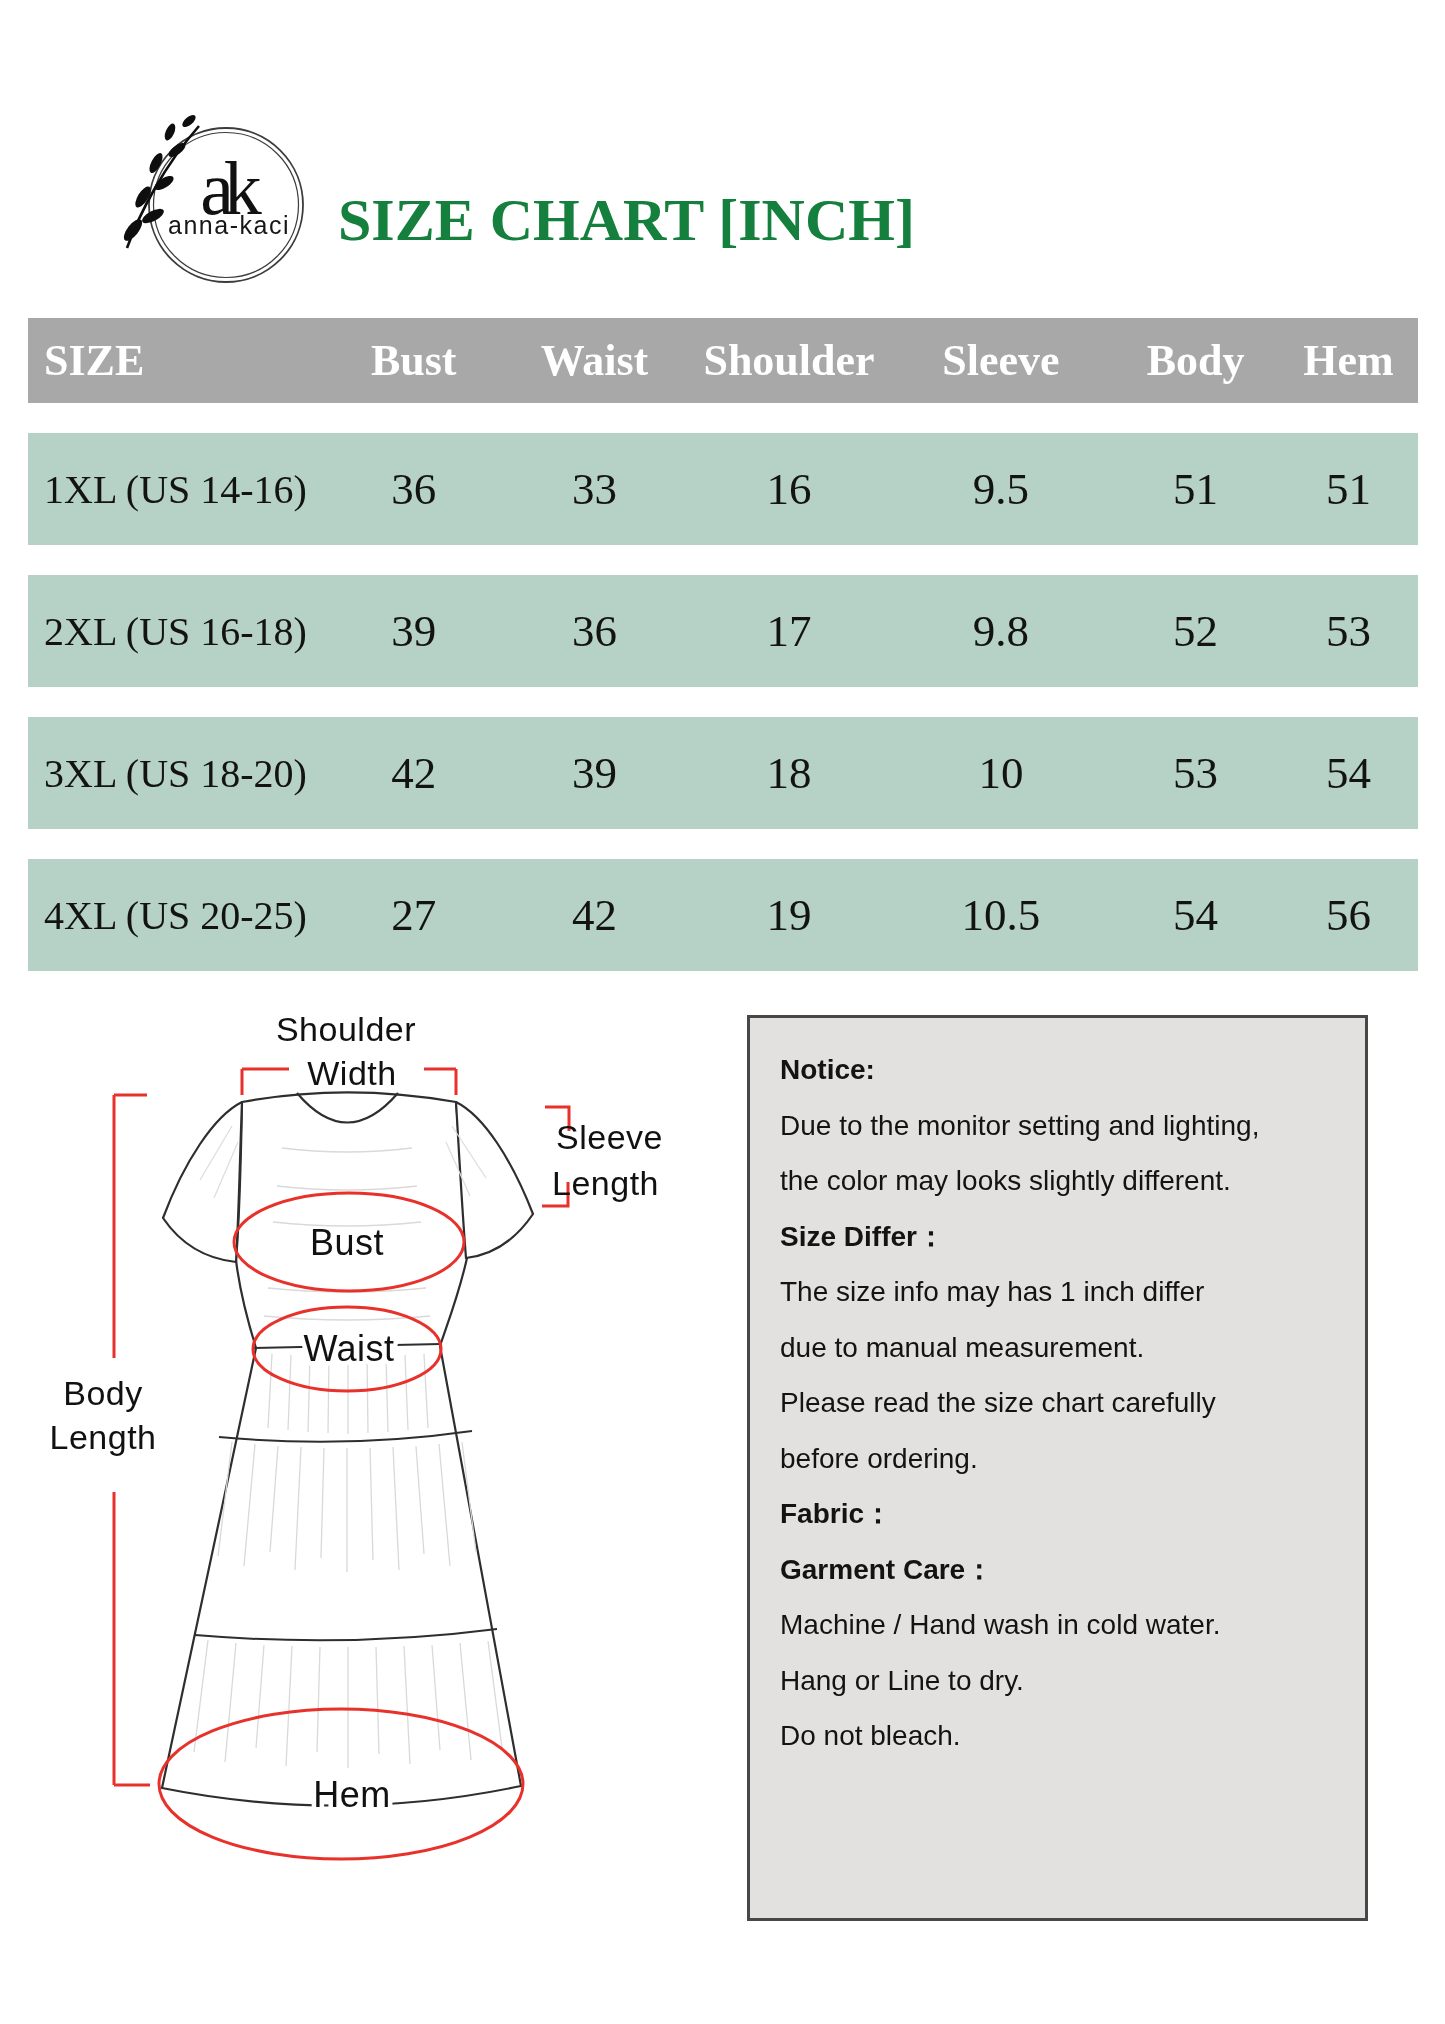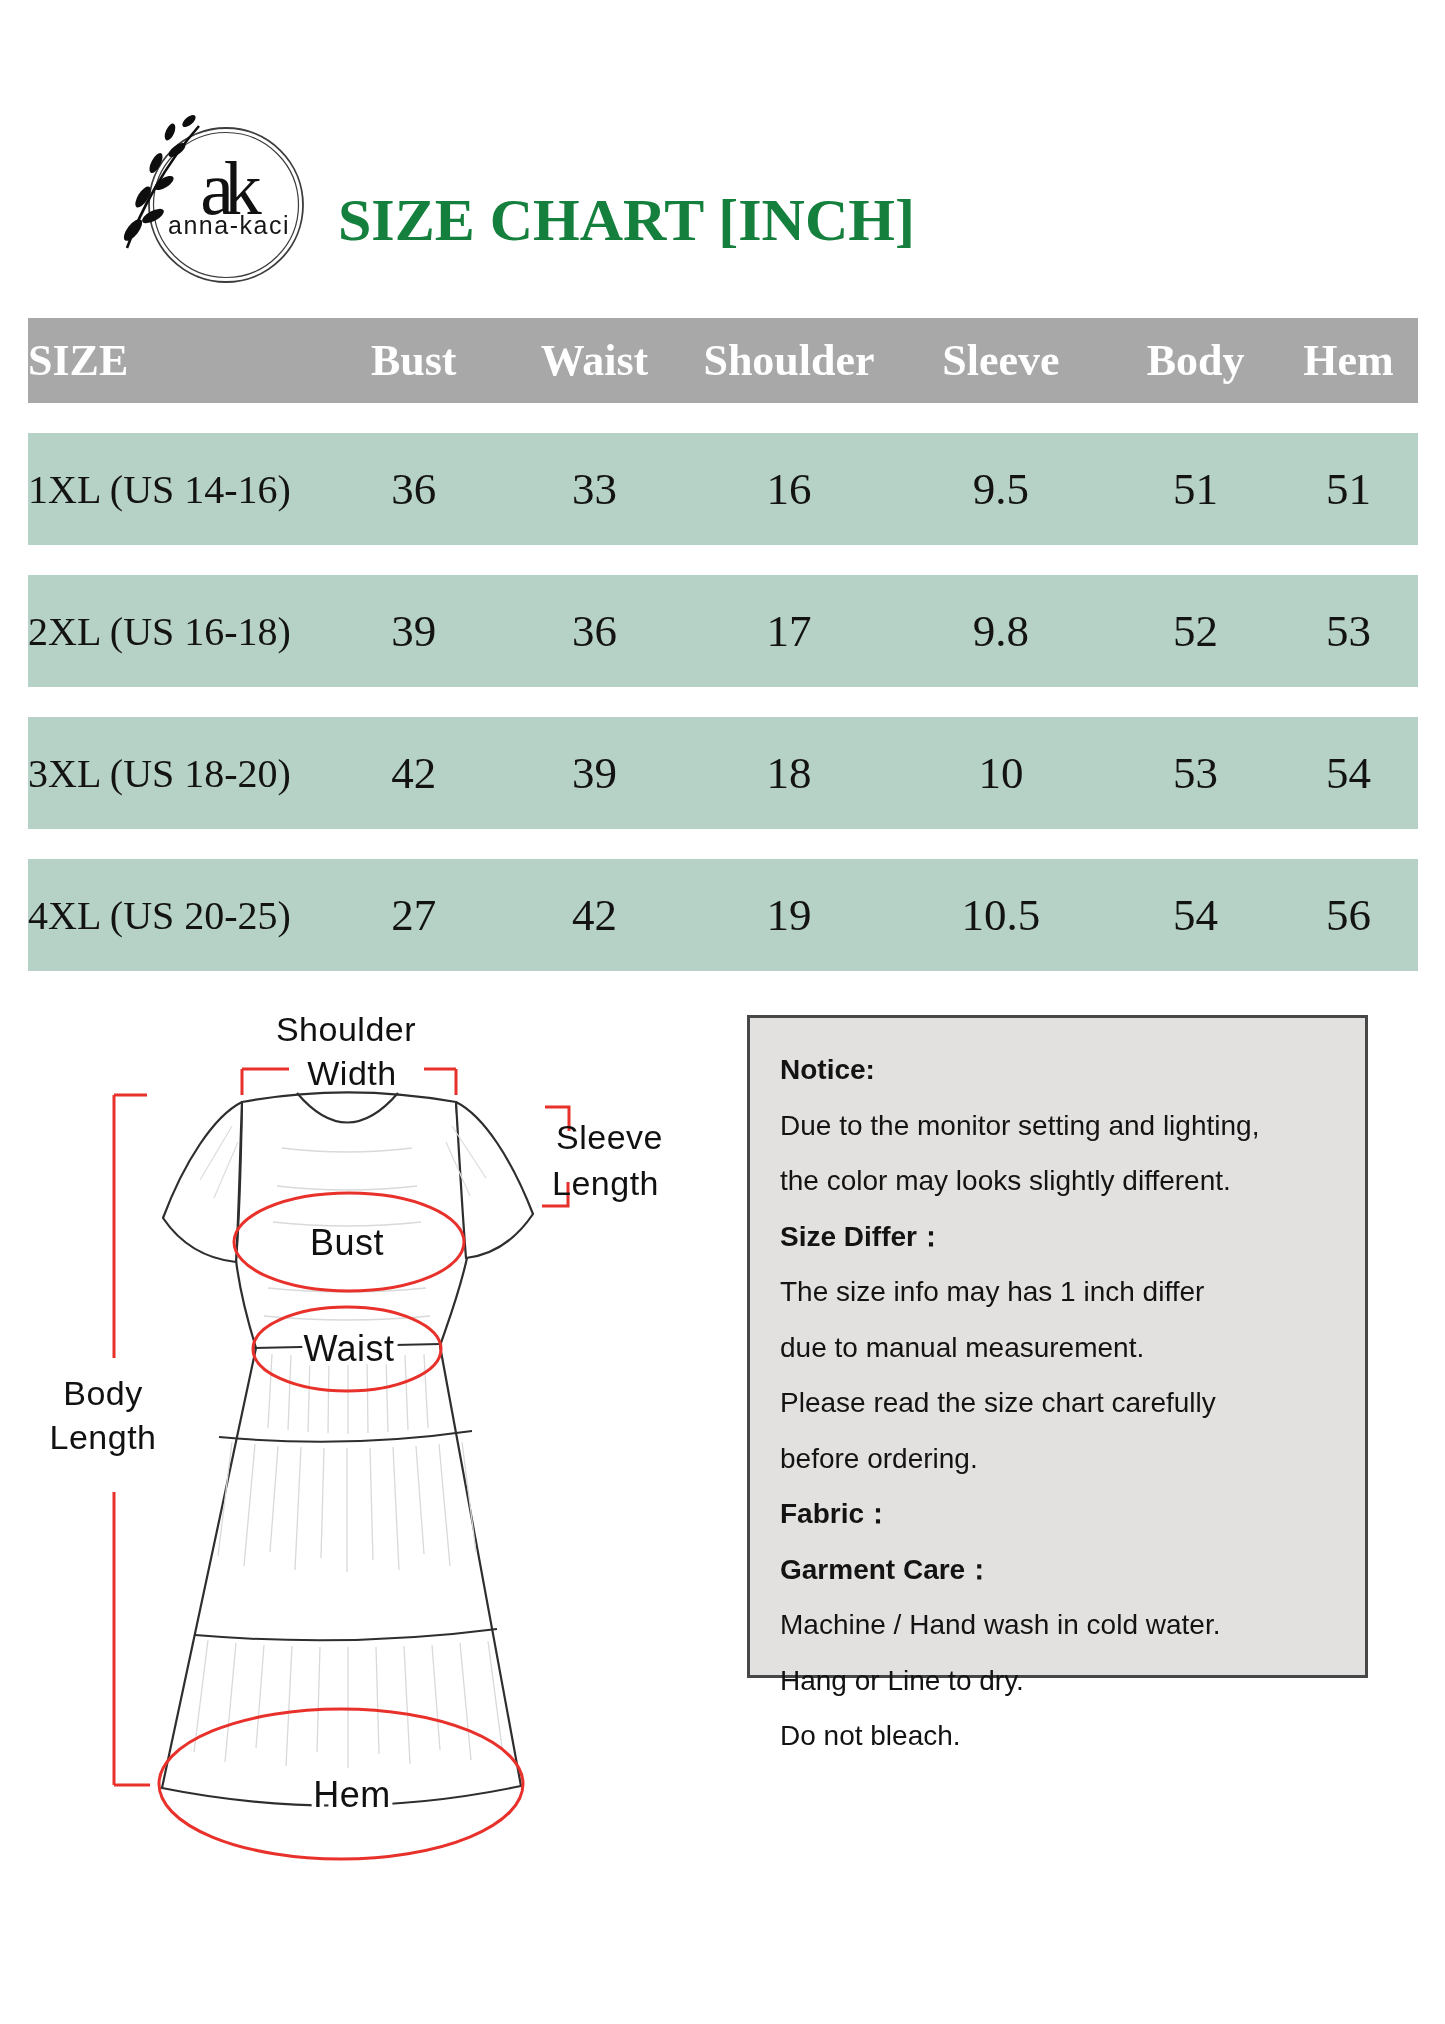--- a/index.html
+++ b/index.html
@@ -15,32 +15,32 @@
   
   .size-table { position:absolute; left:28px; top:318px; width:1390px;
                 font-family:"Liberation Serif", serif; }
   .grid-row { display:grid; grid-template-columns:21.5% 12.5% 13.5% 14.5% 16% 12% 10%;
               align-items:center; box-sizing:border-box; }
   .thead { height:85px; margin-bottom:30px; background:#a8a8a8; }
   .thead .cell { font-size:44px; font-weight:700; color:#ffffff; }
   .trow { height:112px; margin-bottom:30px; background:#b6d1c6; }
   .trow .cell { font-size:45px; color:#131313; }
   .cell { text-align:center; }
-  .cell.first { text-align:left; }
+  .cell.first { text-align:left; padding-left:16px; }
   .trow .cell.first { font-size:40px; }
 
   
   .diagram { position:absolute; left:0; top:975px; }
   .diagram text { font-family:"Liberation Sans", sans-serif; fill:#111; letter-spacing:0.5px; }
   .lbl-sm { font-size:34px; }
   .lbl-md { font-size:36px; }
   .halo { paint-order:stroke; stroke:#ffffff; stroke-width:9px; stroke-linejoin:round; }
 
   
-  .notice { position:absolute; left:747px; top:1015px; width:621px; height:663px;
+  .notice { position:absolute; left:747px; top:1015px; width:621px; height:906px;
             box-sizing:border-box; background:#e3e1e0; border:3px solid #474747;
             padding:24px 12px 0 30px; font-size:28px; color:#131313; }
   .notice .line { line-height:55.5px; white-space:nowrap; }
   .notice .nhead { font-weight:700; }
 </style>
 </head>
 <body>
 
 <div class="page">
 

